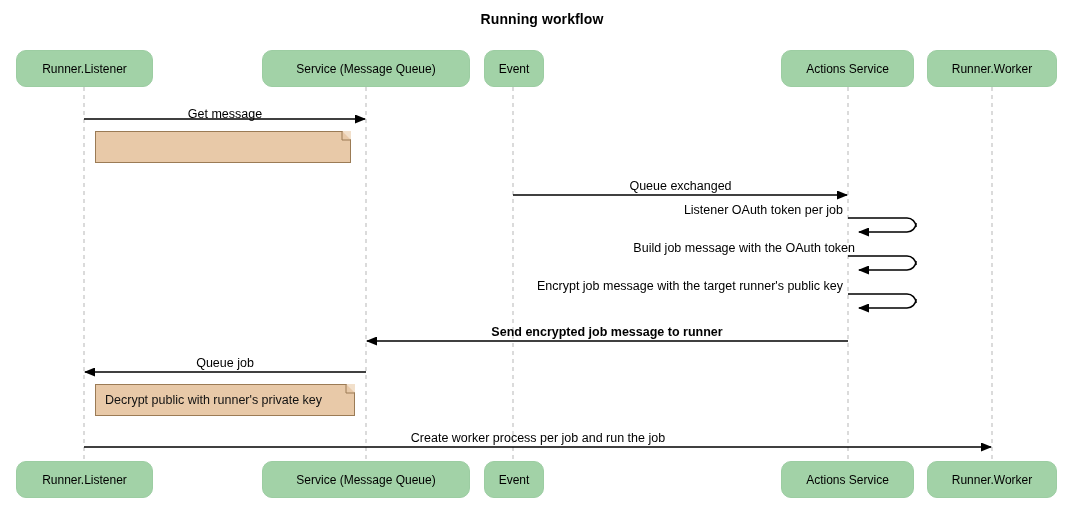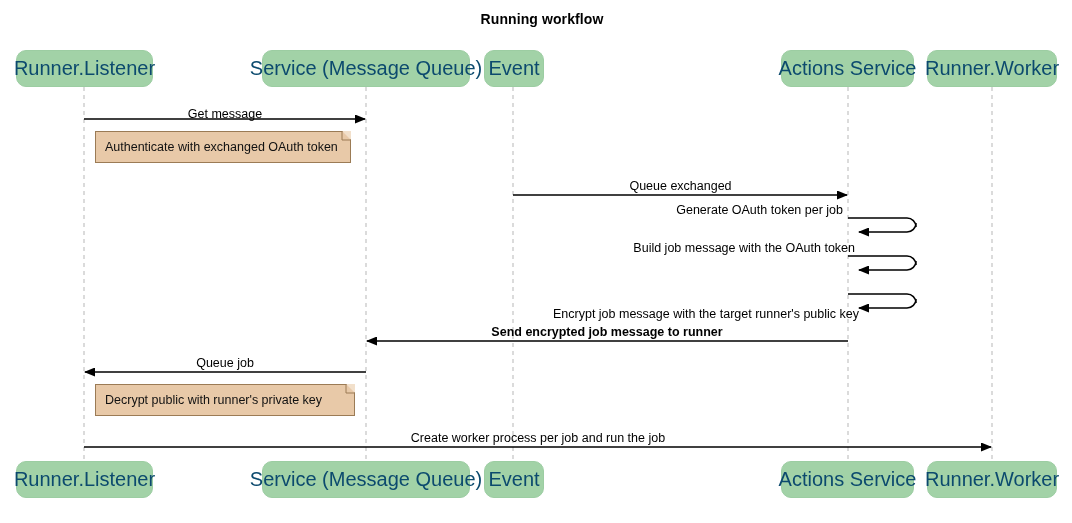--- a/index.html
+++ b/index.html
@@ -39,22 +39,22 @@
   }
   .participant {
     position: absolute;
     box-sizing: border-box;
     background: #a2d2a7;
     border: 1px solid #9ccda2;
     border-radius: 10px;
     display: flex;
     align-items: center;
     justify-content: center;
-    font-size: 20px;
-    color: #0c4a6e;
+    font-size: 12px;
+    color: #000000;
     white-space: nowrap;
     height: 37px;
   }
   .note {
     position: absolute;
     box-sizing: border-box;
     background: #e8c9a8;
     border: 1px solid #9b7b55;
     font-size: 12.5px;
     color: #111111;
@@ -157,38 +157,37 @@
       </div>
       <div class="participant" style="left: 781px; top: 461px; width: 133px;">
         <span>Actions Service</span>
       </div>
       <div class="participant" style="left: 927px; top: 461px; width: 130px;">
         <span>Runner.Worker</span>
       </div>
     </div>
   <div id="notes-layer">
       <div class="note" style="left: 95px; top: 131px; width: 256px;">
-        <span>Authenticate with exchanged OAuth token</span>
         <span class="fold"></span>
         <svg class="fold-edge" viewBox="0 0 13 13">
           <path d="M4,0 L4,9 L13,9" fill="none" stroke="#9b7b55" stroke-width="1"></path>
         </svg>
       </div>
       <div class="note" style="left: 95px; top: 384px; width: 260px;">
         <span>Decrypt public with runner's private key</span>
         <span class="fold"></span>
         <svg class="fold-edge" viewBox="0 0 13 13">
           <path d="M4,0 L4,9 L13,9" fill="none" stroke="#9b7b55" stroke-width="1"></path>
         </svg>
       </div>
     </div>
   <div id="labels-layer">
       <div class="msg-label center" style="left: 84px; width: 282px; top: 107px;">Get message</div>
       <div class="msg-label center" style="left: 513px; width: 335px; top: 179px;">Queue exchanged</div>
-      <div class="msg-label right" style="left: 0px; width: 843px; top: 203px;">Generate OAuth token per job</div>
+      <div class="msg-label right" style="left: 0px; width: 843px; top: 203px;">Listener OAuth token per job</div>
       <div class="msg-label right" style="left: 12px; width: 843px; top: 241px;">Build job message with the OAuth token</div>
-      <div class="msg-label right" style="left: 16px; width: 843px; top: 279px; margin-top: 28px;">Encrypt job message with the target runner's public key</div>
+      <div class="msg-label right" style="left: 0px; width: 843px; top: 279px;">Encrypt job message with the target runner's public key</div>
       <div class="msg-label center" style="left: 366px; width: 482px; top: 325px; font-weight: bold;">Send encrypted job message to runner</div>
       <div class="msg-label center" style="left: 84px; width: 282px; top: 356px;">Queue job</div>
       <div class="msg-label center" style="left: 84px; width: 908px; top: 431px;">Create worker process per job and run the job</div>
     </div>
 
 </div>
 
 </body></html>

